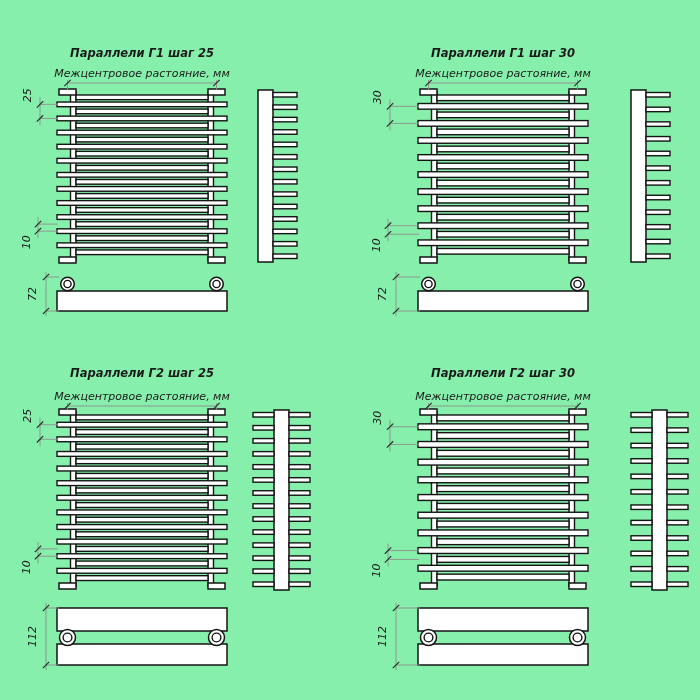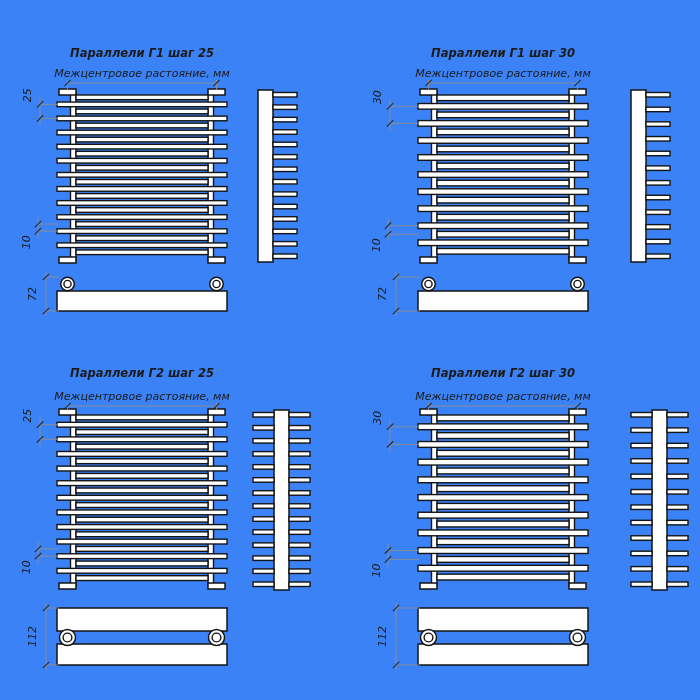--- a/index.html
+++ b/index.html
@@ -1,16 +1,16 @@
 <!DOCTYPE html>
 <html><head>
 <meta charset="utf-8">
 <style>
   html,body{margin:0;padding:0;background:#fff;}
-  #stage{position:relative;width:700px;height:700px;background:#3b82f6;overflow:hidden;
+  #stage{position:relative;width:700px;height:700px;background:#86efac;overflow:hidden;
          font-family:"DejaVu Sans", sans-serif;}
   svg{position:absolute;left:0;top:0;}
   .ol{fill:#ffffff;stroke:#141414;stroke-width:1.5;}
   .ol2{fill:#ffffff;stroke:#141414;stroke-width:1.4;}
   .dl{stroke:#8f8f8f;stroke-width:0.9;fill:none;}
   .tk{stroke:#2b2b2b;stroke-width:1.15;fill:none;}
   .t-title{font:italic 600 11.5px "DejaVu Sans",sans-serif;fill:#1b1b1b;}
   .t-sub{font:italic 400 11px "DejaVu Sans",sans-serif;fill:#1b1b1b;}
   .t-dim{font:italic 400 11px "DejaVu Sans",sans-serif;fill:#1b1b1b;}
 </style>

